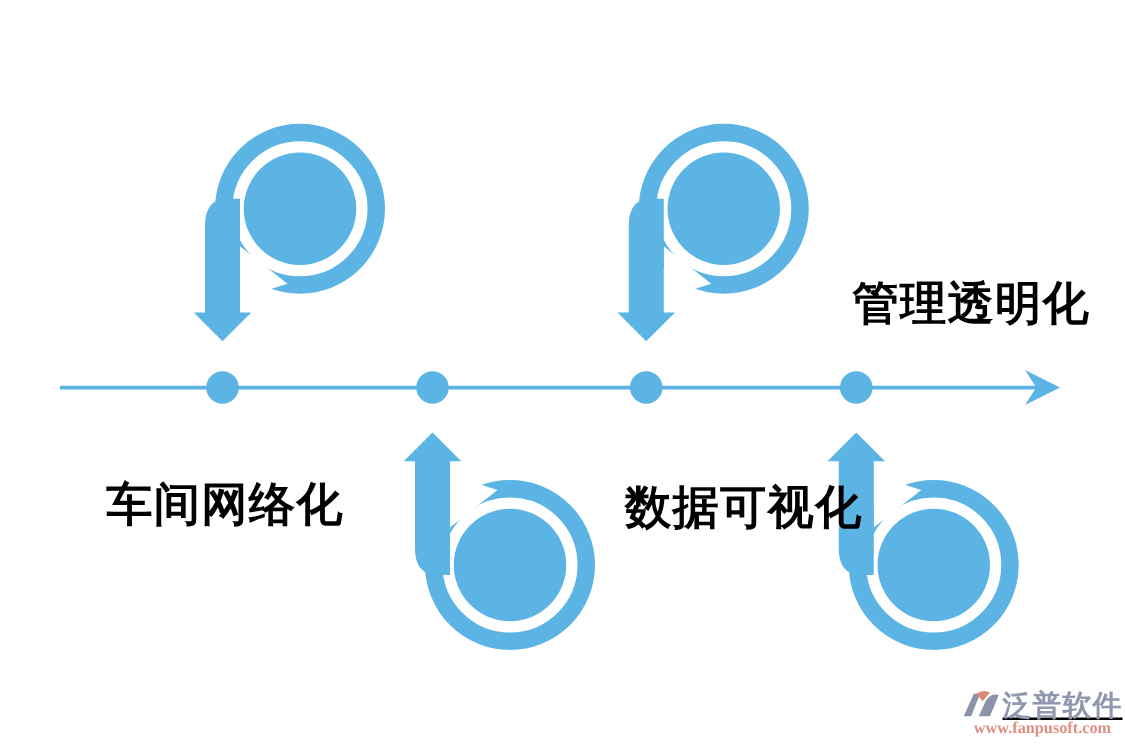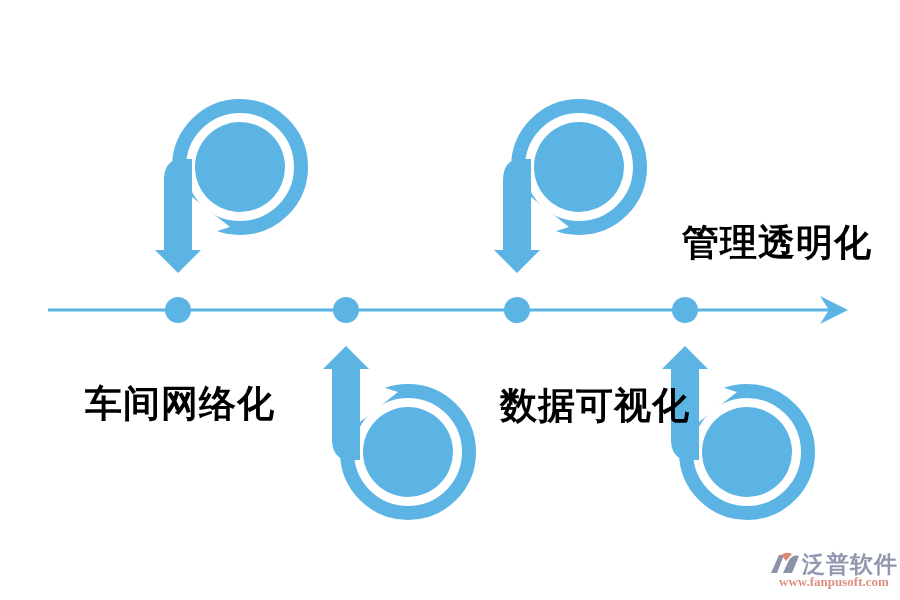--- a/index.html
+++ b/index.html
@@ -24,21 +24,21 @@
     white-space:nowrap;
     line-height:40px;
   }
   .label-1{left:85px;top:384px;text-align:center;}
   .label-2{left:320px;top:202px;}
   .label-3{left:500px;top:386px;}
   .label-4{left:682px;top:199px;margin-top:24px;}
   .watermark{
     position:absolute;left:768px;top:551px;width:132px;height:44px;
   }
-  .wm-row{display:flex;align-items:flex-end;}
+  .wm-row{display:flex;align-items:flex-end;text-decoration:underline;}
   .wm-logo{width:34px;height:26px;flex:0 0 auto;}
   .wm-brand{
     font-size:23px;font-weight:bold;color:var(--brand-color);
     line-height:26px;letter-spacing:1px;white-space:nowrap;
   }
   .wm-url{
     font-family:Liberation Serif, serif;
     font-size:13px;font-weight:bold;color:var(--url-color);
     line-height:13px;margin-top:-2px;text-align:center;white-space:nowrap;
   }

